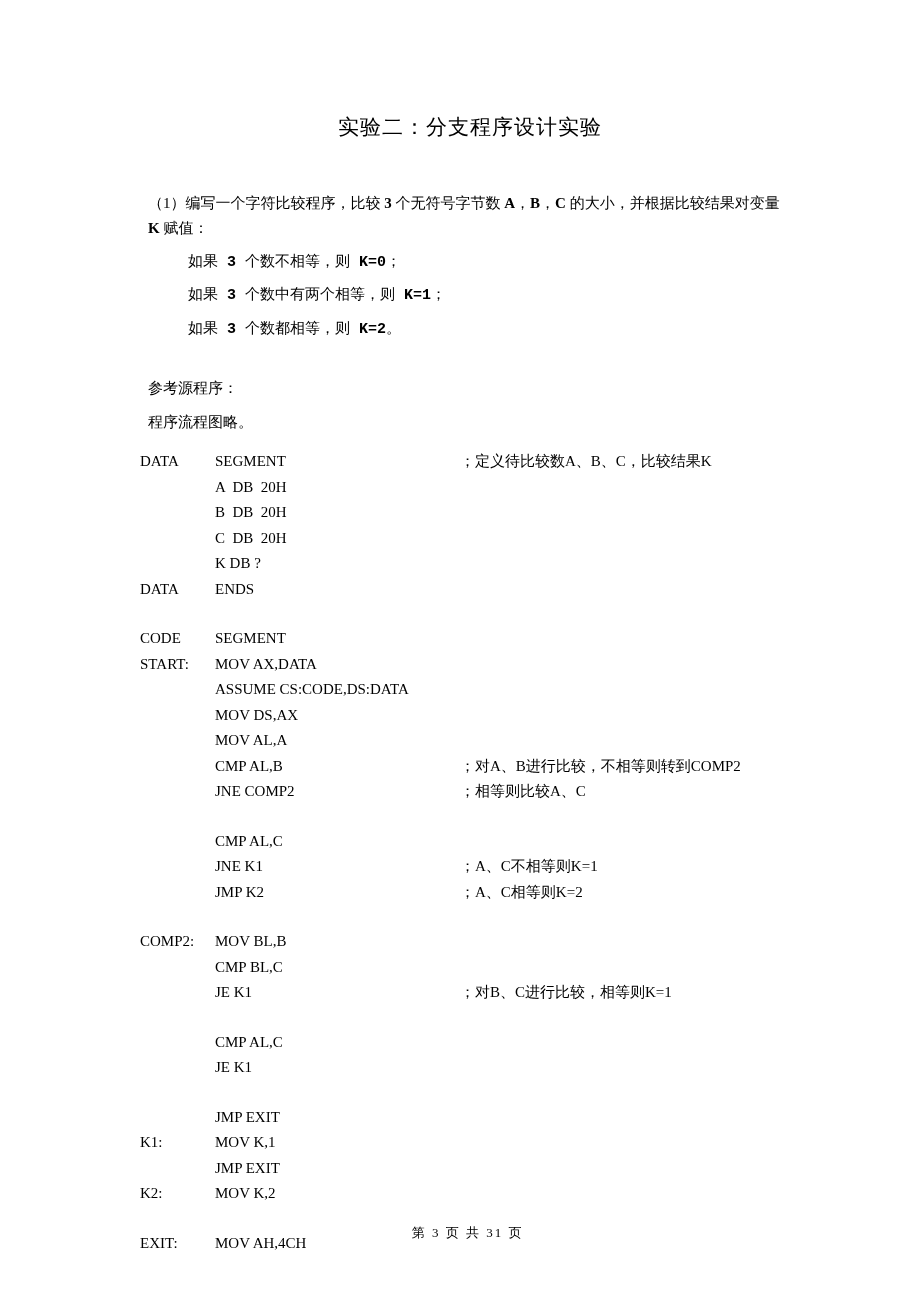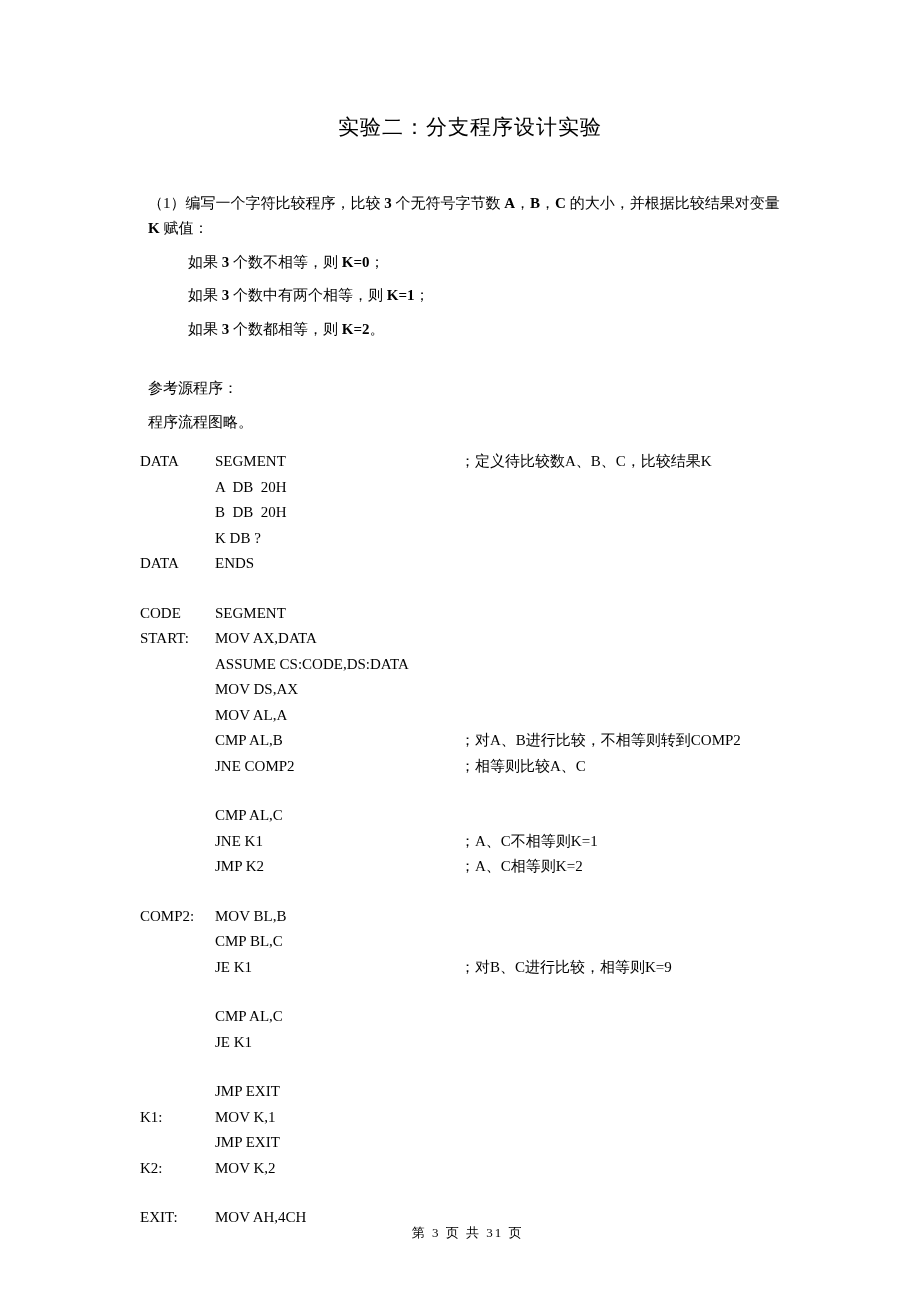--- a/index.html
+++ b/index.html
@@ -26,20 +26,21 @@
     letter-spacing: 1px;
   }
   .para {
     margin: 8px;
   }
   .bold {
     font-weight: bold;
   }
   .indent1 {
     padding-left: 40px;
+    font-family: Liberation Mono, monospace;
   }
   .code-block {
     margin-top: 14px;
     font-family: "Times New Roman", "SimSun", serif;
   }
   .code-row {
     display: flex;
     align-items: flex-end;
   }
   .label-col {
@@ -106,20 +107,25 @@
         <div class="instr-col">A  DB  20H</div>
         <div class="comment-col"></div>
       </div>
       <div class="code-row">
         <div class="label-col"></div>
         <div class="instr-col">B  DB  20H</div>
         <div class="comment-col"></div>
       </div>
       <div class="code-row">
         <div class="label-col"></div>
+        <div class="instr-col">C  DB  20H</div>
+        <div class="comment-col"></div>
+      </div>
+      <div class="code-row">
+        <div class="label-col"></div>
         <div class="instr-col">K DB ?</div>
         <div class="comment-col"></div>
       </div>
       <div class="code-row">
         <div class="label-col">DATA</div>
         <div class="instr-col">ENDS</div>
         <div class="comment-col"></div>
       </div>
       <div class="blank-row"></div>
       <div class="code-row">
@@ -180,21 +186,21 @@
         <div class="comment-col"></div>
       </div>
       <div class="code-row">
         <div class="label-col"></div>
         <div class="instr-col">CMP BL,C</div>
         <div class="comment-col"></div>
       </div>
       <div class="code-row">
         <div class="label-col"></div>
         <div class="instr-col">JE K1</div>
-        <div class="comment-col">；对B、C进行比较，相等则K=9</div>
+        <div class="comment-col">；对B、C进行比较，相等则K=1</div>
       </div>
       <div class="blank-row"></div>
       <div class="code-row">
         <div class="label-col"></div>
         <div class="instr-col">CMP AL,C</div>
         <div class="comment-col"></div>
       </div>
       <div class="code-row">
         <div class="label-col"></div>
         <div class="instr-col">JE K1</div>

